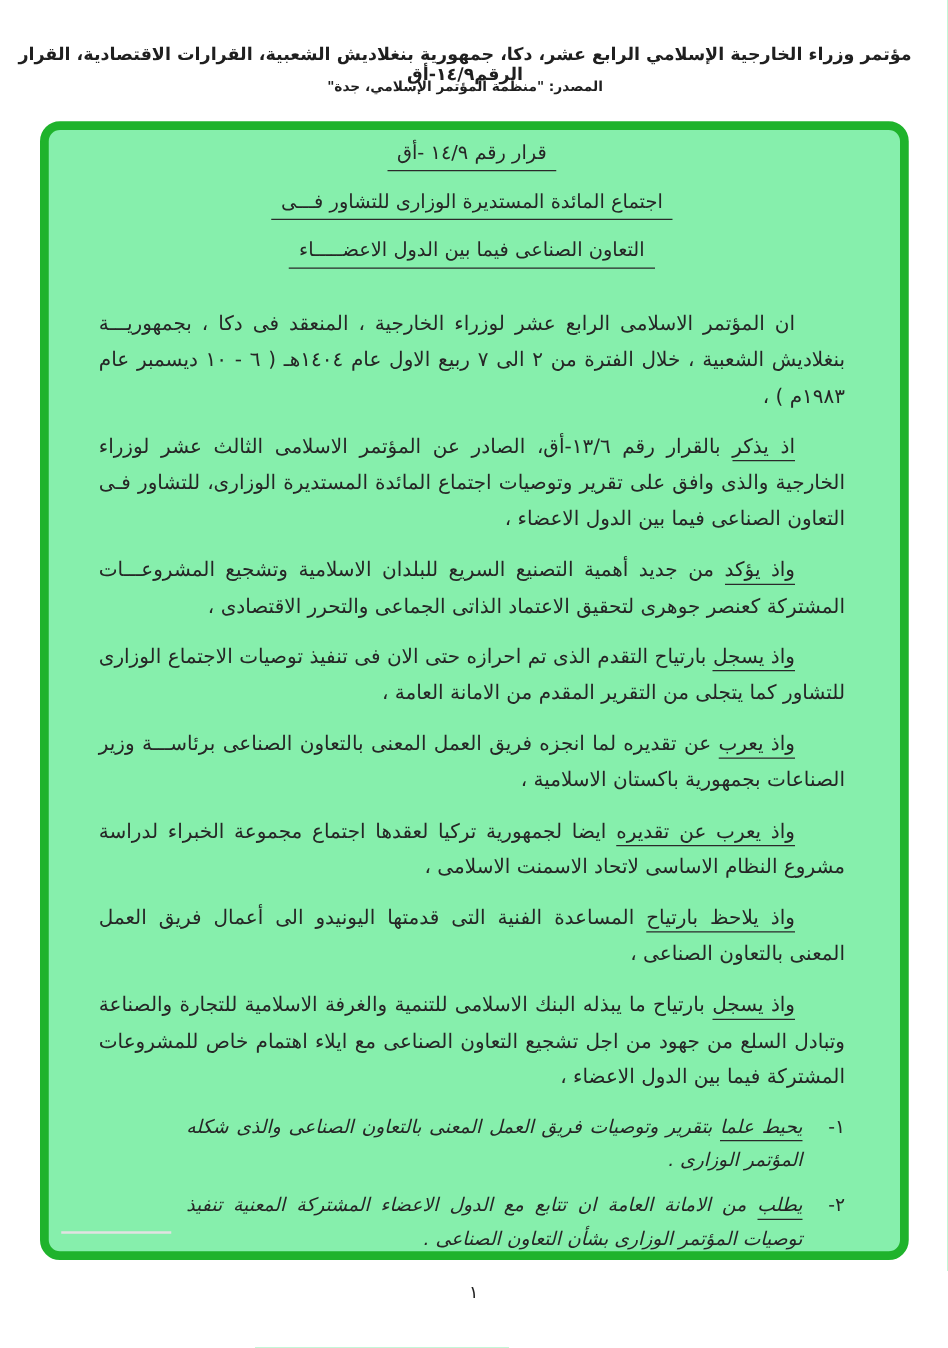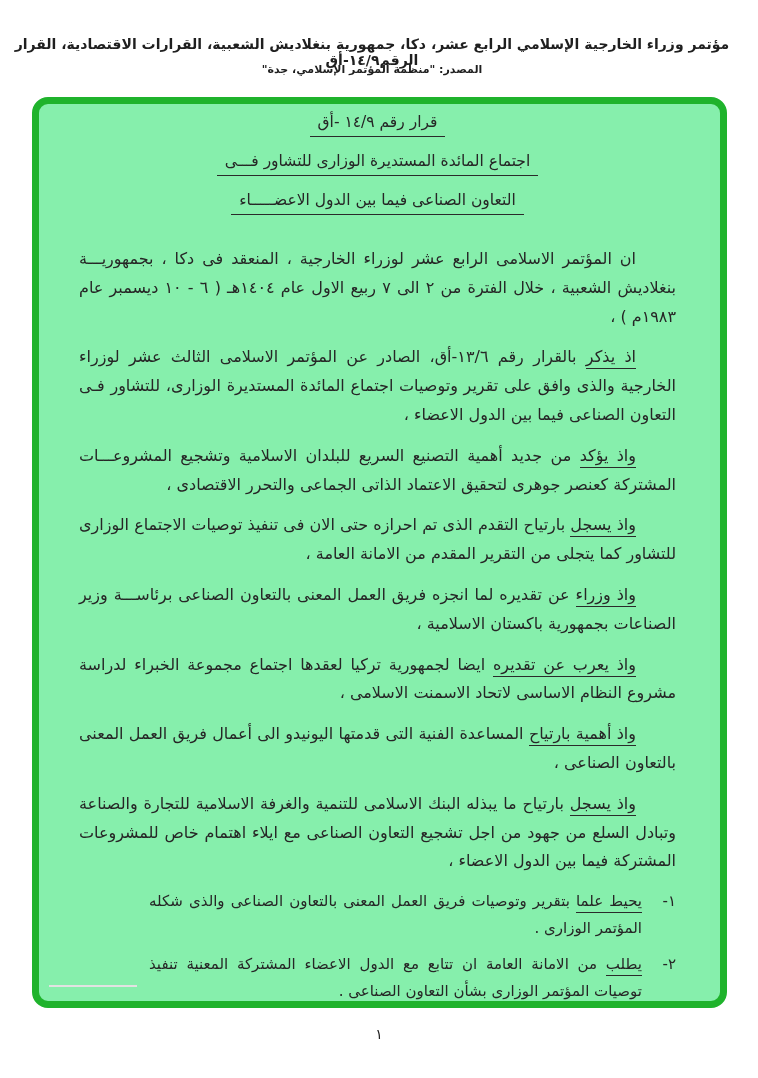--- a/index.html
+++ b/index.html
@@ -29,21 +29,21 @@
   }
   
   .para{
     font-size:16px;line-height:1.8;text-align:justify;text-indent:40px;
     margin:0 0 12px 0;color:#262626;
   }
   .lead{border-bottom:1.5px solid #2a2a2a;padding-bottom:2px;}
   
   .item{display:flex;direction:rtl;margin:2px 0 9px 0;font-size:15px;line-height:1.8;color:#262626;}
   .item .num{flex:0 0 34px;}
-  .item .itext{flex:1;text-align:justify;padding-left:70px;}
+  .item .itext{flex:1;text-align:justify;padding-left:70px;font-style:italic;}
   .artifact{position:absolute;left:10px;bottom:14px;width:88px;height:2px;background:#e2e2e2;}
   .pageno{position:absolute;top:1026px;left:0;right:0;text-align:center;font-size:14px;color:#222;}
 </style>
 </head>
 <body>
 
 <div class="hdr hdr1">مؤتمر وزراء الخارجية الإسلامي الرابع عشر، دكا، جمهورية بنغلاديش الشعبية، القرارات الاقتصادية، القرار الرقم١٤/٩-أق</div>
 <div class="hdr hdr2">المصدر: "منظمة المؤتمر الإسلامي، جدة"</div>
 
 <div class="frame">
@@ -68,31 +68,31 @@
       <span class="lead">واذ يؤكد</span>
       <span>من جديد أهمية التصنيع السريع للبلدان الاسلامية وتشجيع المشروعـــات المشتركة كعنصر جوهرى لتحقيق الاعتماد الذاتى الجماعى والتحرر الاقتصادى ،</span>
     </p>
 
     <p class="para">
       <span class="lead">واذ يسجل</span>
       <span>بارتياح التقدم الذى تم احرازه حتى الان فى تنفيذ توصيات الاجتماع الوزارى للتشاور كما يتجلى من التقرير المقدم من الامانة العامة ،</span>
     </p>
 
     <p class="para">
-      <span class="lead">واذ وزراء</span>
+      <span class="lead">واذ يعرب</span>
       <span>عن تقديره لما انجزه فريق العمل المعنى بالتعاون الصناعى برئاســـة وزير الصناعات بجمهورية باكستان الاسلامية ،</span>
     </p>
 
     <p class="para">
       <span class="lead">واذ يعرب عن تقديره</span>
       <span>ايضا لجمهورية تركيا لعقدها اجتماع مجموعة الخبراء لدراسة مشروع النظام الاساسى لاتحاد الاسمنت الاسلامى ،</span>
     </p>
 
     <p class="para">
-      <span class="lead">واذ أهمية بارتياح</span>
+      <span class="lead">واذ يلاحظ بارتياح</span>
       <span>المساعدة الفنية التى قدمتها اليونيدو الى أعمال فريق العمل المعنى بالتعاون الصناعى ،</span>
     </p>
 
     <p class="para">
       <span class="lead">واذ يسجل</span>
       <span>بارتياح ما يبذله البنك الاسلامى للتنمية والغرفة الاسلامية للتجارة والصناعة وتبادل السلع من جهود من اجل تشجيع التعاون الصناعى مع ايلاء اهتمام خاص للمشروعات المشتركة فيما بين الدول الاعضاء ،</span>
     </p>
 
     <div class="item">
       <span class="num">١-</span>

